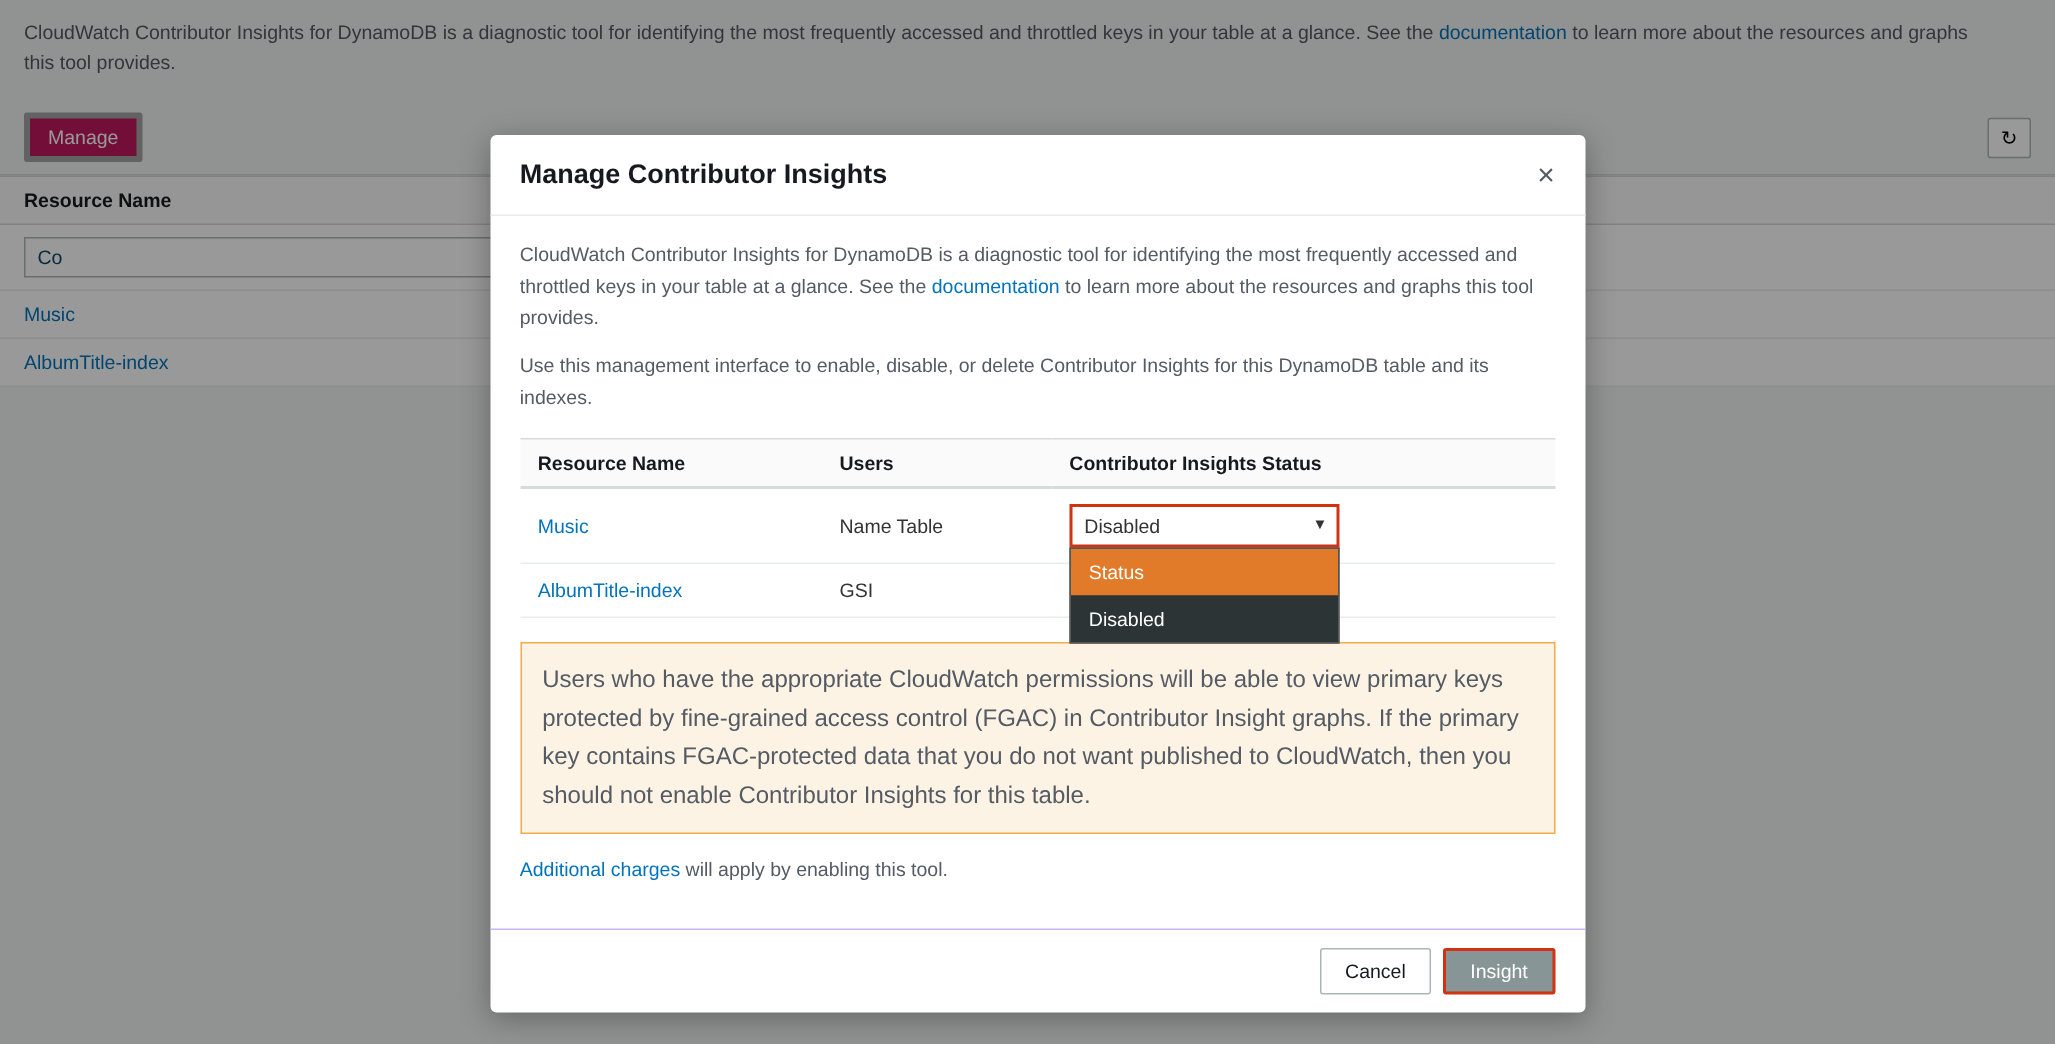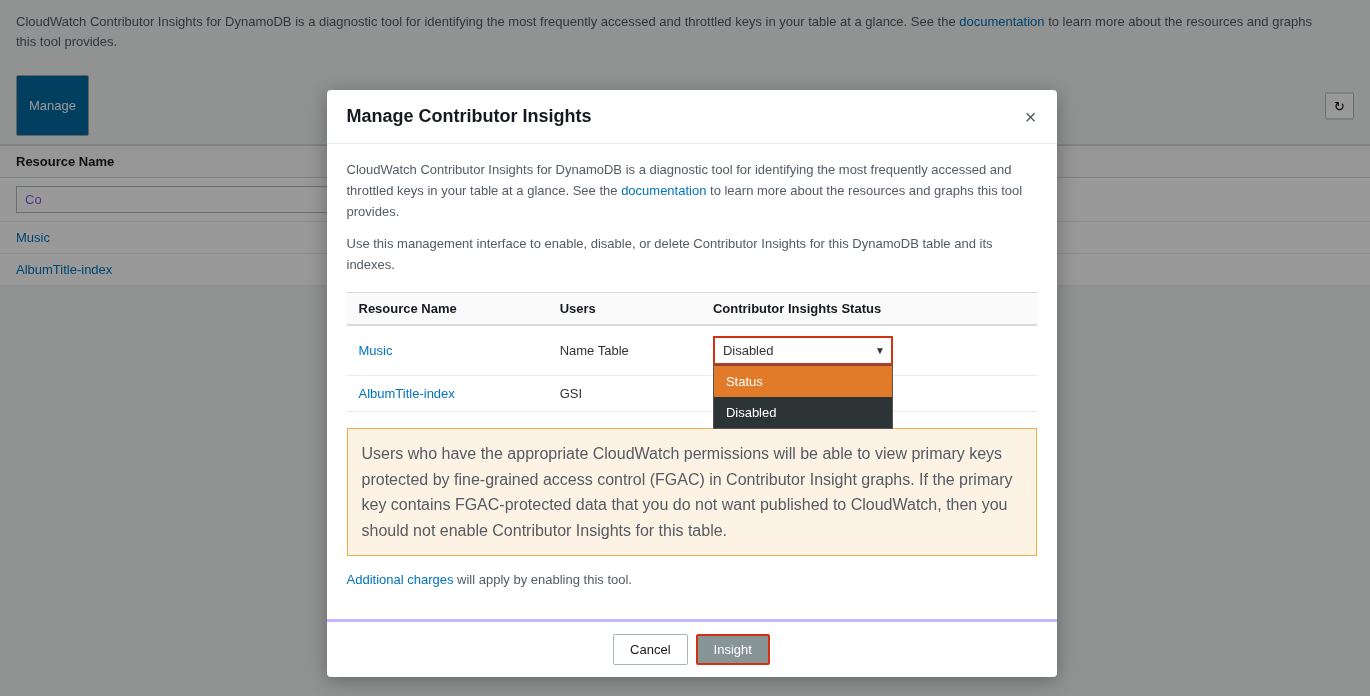--- a/index.html
+++ b/index.html
@@ -45,24 +45,24 @@
 
     .bg-toolbar {
       display: flex;
       align-items: center;
       padding: 8px 16px;
       border-bottom: 1px solid #d5dbdb;
       margin-top: 8px;
     }
 
     .bg-manage-btn {
-      background: #0369a1;
+      background: #be185d;
       color: white;
-      border: 1px solid #a3a3a3;
-      padding: 22px 12px;
+      border: 4px solid #a3a3a3;
+      padding: 5px 12px;
       font-size: 13px;
       cursor: pointer;
       border-radius: 2px;
     }
 
     .bg-refresh-btn {
       position: absolute;
       right: 16px;
       top: 148px;
       background: white;
@@ -98,21 +98,21 @@
 
     .bg-table td.status {
       color: #545b64;
     }
 
     .bg-search-box {
       border: 1px solid #aab7b8;
       padding: 5px 8px;
       font-size: 13px;
       width: 340px;
-      color: #8b5cf6;
+      color: #0c4a6e;
     }
 
     
     .overlay {
       position: absolute;
       top: 0;
       left: 0;
       width: 100%;
       height: 100%;
       background: rgba(0,0,0,0.4);
@@ -290,23 +290,23 @@
     }
 
     .additional-charges a {
       color: #0073bb;
       text-decoration: none;
     }
 
     
     .modal-footer {
       padding: 12px 20px;
-      border-top: 3px solid #c4b5fd;
+      border-top: 1px solid #c4b5fd;
       display: flex;
-      justify-content: center;
+      justify-content: flex-end;
       gap: 8px;
     }
 
     .btn-cancel {
       padding: 6px 16px;
       font-size: 13px;
       background: white;
       border: 1px solid #aab7b8;
       cursor: pointer;
       border-radius: 2px;

